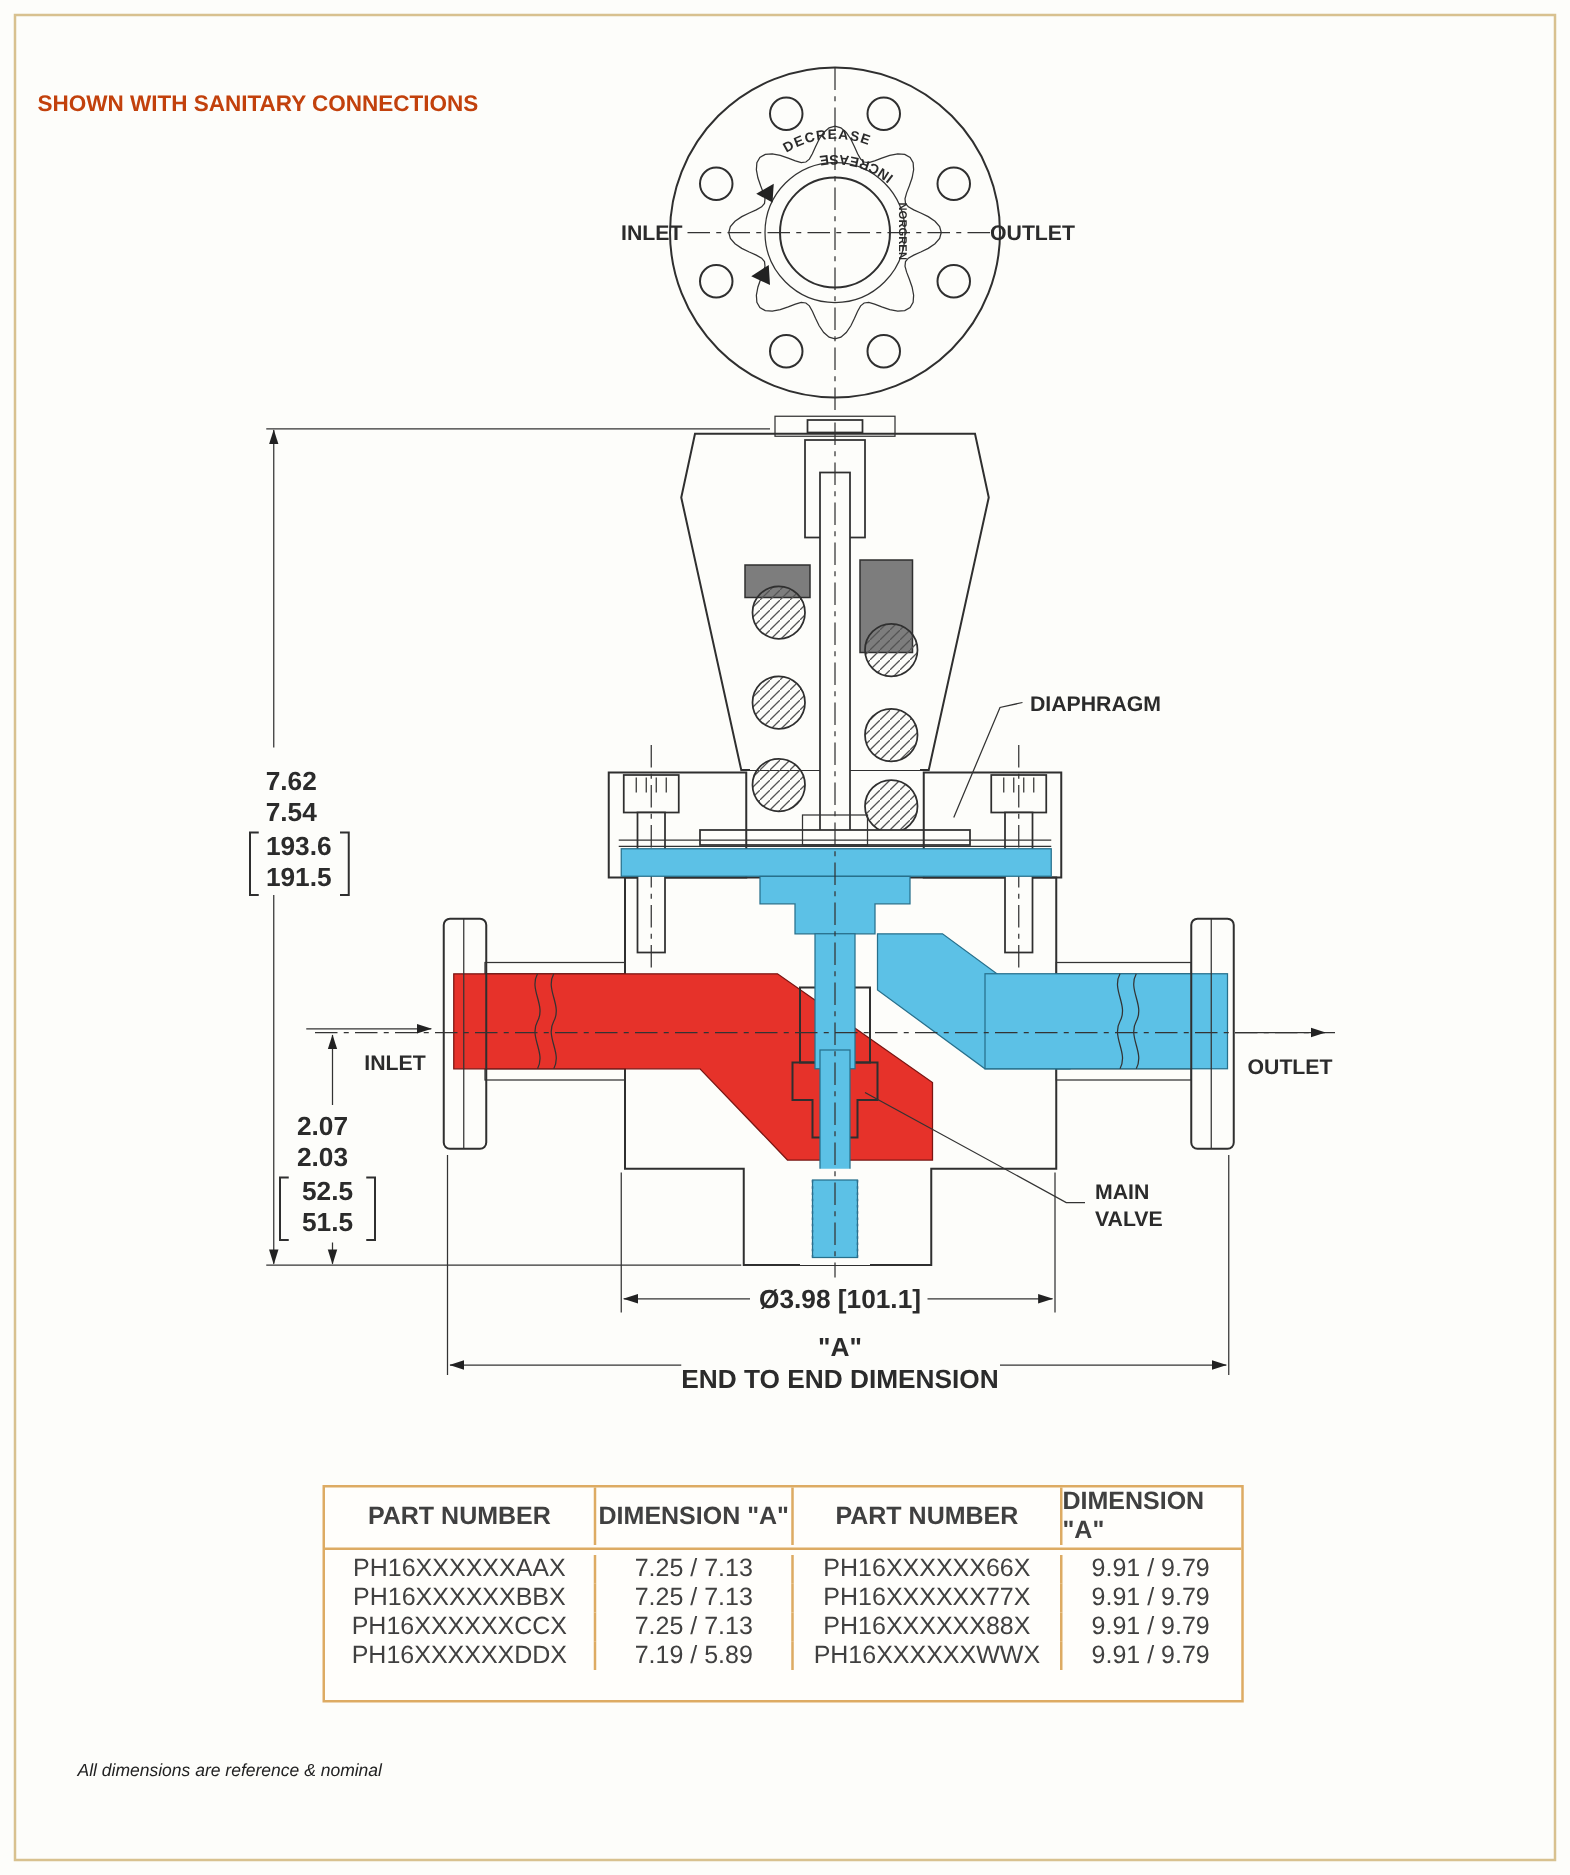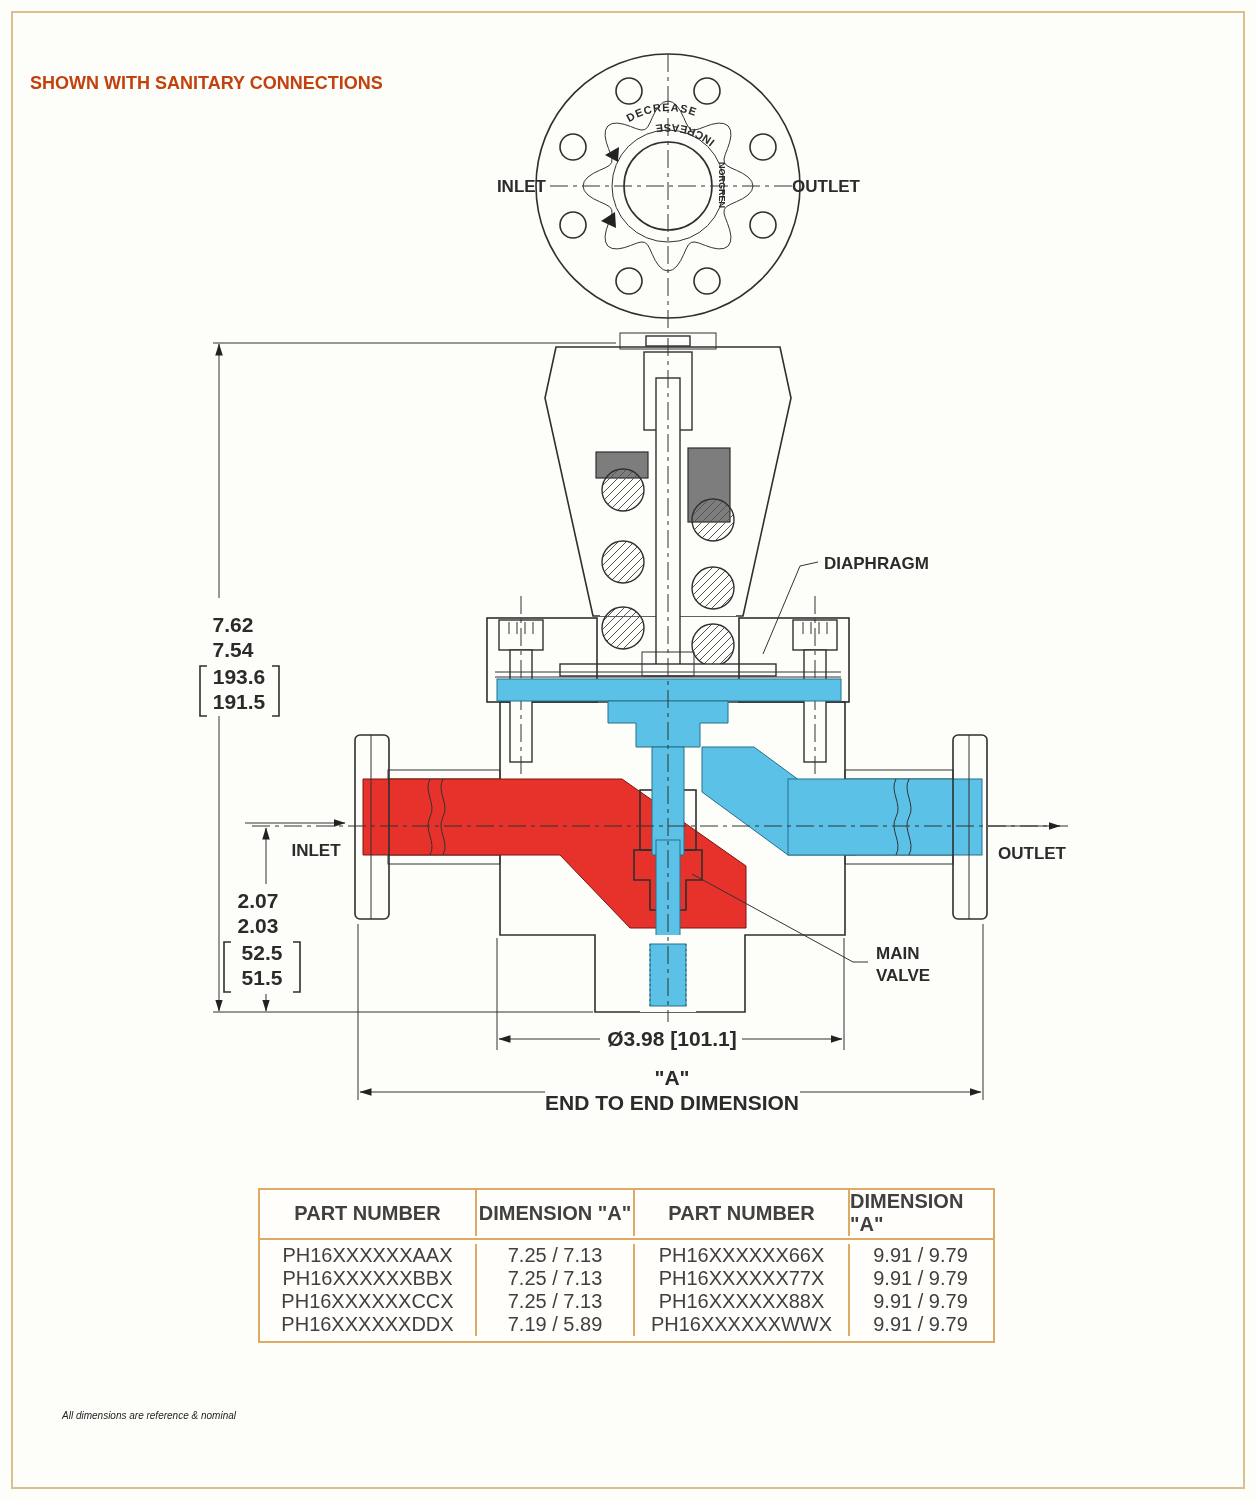--- a/index.html
+++ b/index.html
@@ -19,22 +19,22 @@
   .dot{stroke:#2f6f8f;stroke-width:1.2;fill:none;stroke-dasharray:2 3;}
   .white{fill:#fdfdfa;stroke:#2f2f2f;stroke-width:1.4;}
   .dark{fill:#7d7d7d;stroke:#2f2f2f;stroke-width:1.2;}
   
   .dimtable{position:absolute;left:258px;top:1188px;width:737px;border:2px solid #ddab63;box-sizing:border-box;background:#fffefb;}
   .trow{display:grid;grid-template-columns:215px 158px 215px 143px;}
   .trow.head{height:48px;border-bottom:2px solid #ddab63;}
   .tcell{display:flex;align-items:center;justify-content:center;font-size:20px;color:#404040;height:23px;}
   .trow.head .tcell{height:46px;font-weight:700;}
   .tcell.b1,.tcell.b2,.tcell.b3{border-left:2px solid #ddab63;}
-  .tbody{padding:4px 0 5px 0;}
-  .notes{position:absolute;left:62px;top:1402px;font-size:10px;font-style:italic;color:#222;line-height:28px;}
+  .tbody{padding:4px 0 24px 0;}
+  .notes{position:absolute;left:62px;top:1402px;font-size:14px;font-style:italic;color:#222;line-height:28px;}
 </style>
 </head>
 <body>
 
 <div class="page">
   <div class="page-border"></div>
 
   <div class="title">SHOWN WITH SANITARY CONNECTIONS</div>
 
   <svg width="1256" height="1165" viewBox="0 0 1256 1165">

